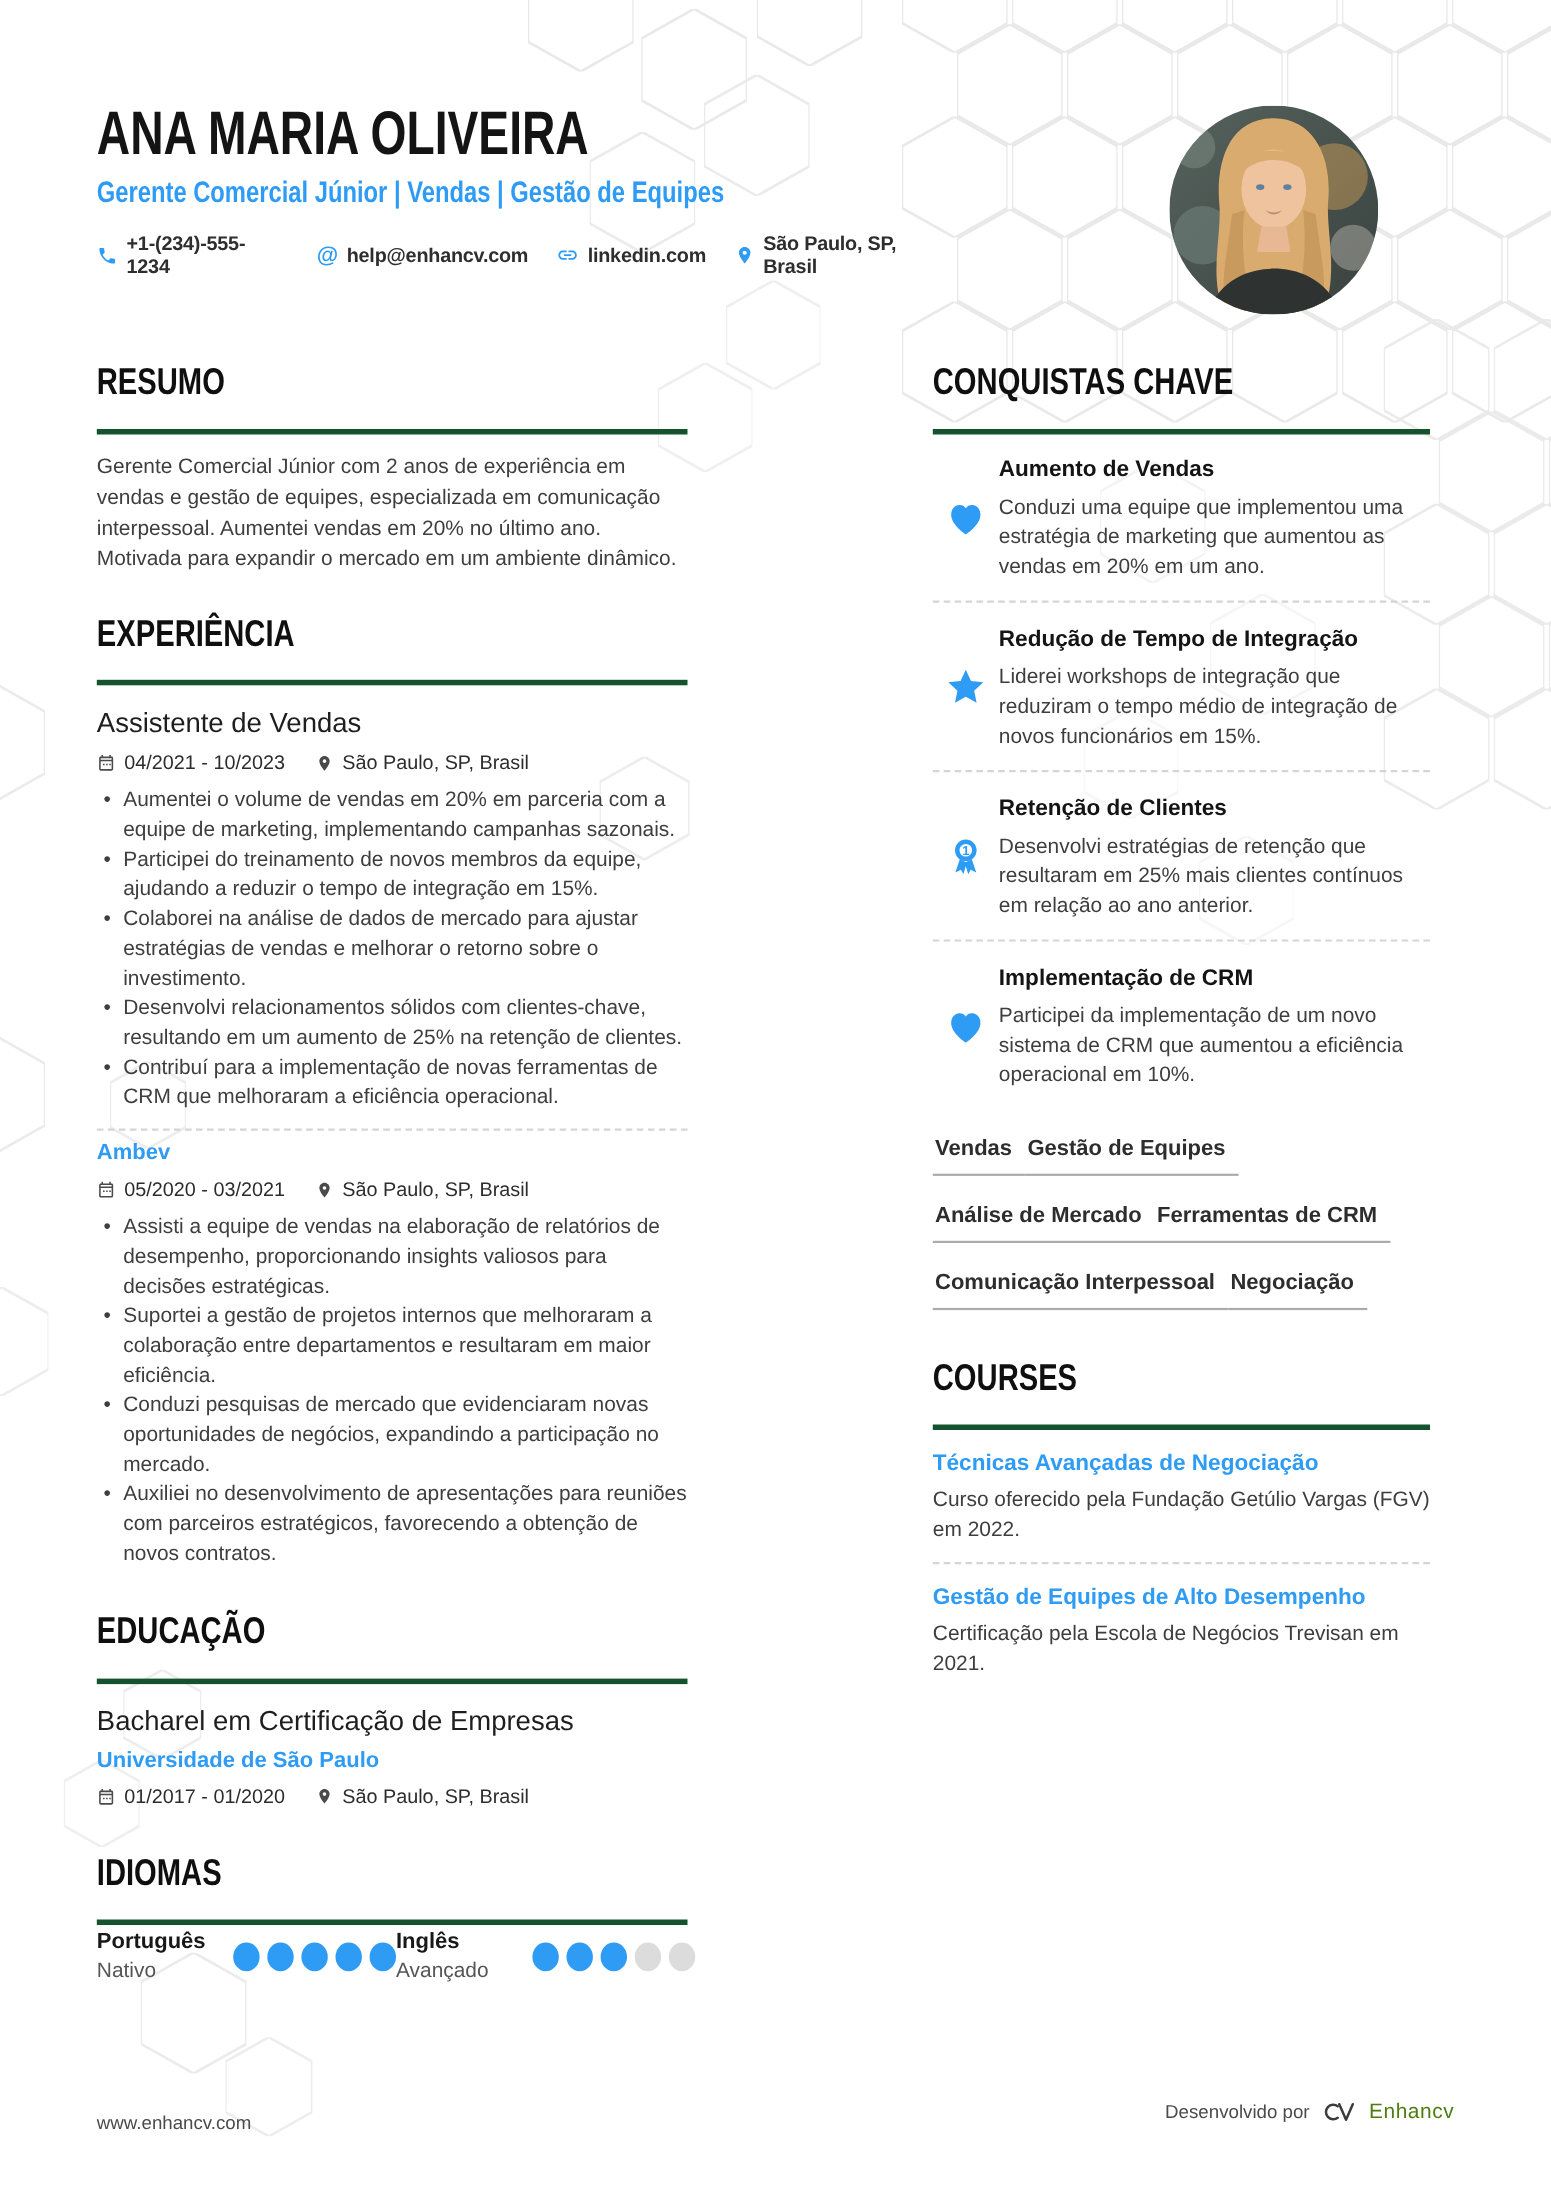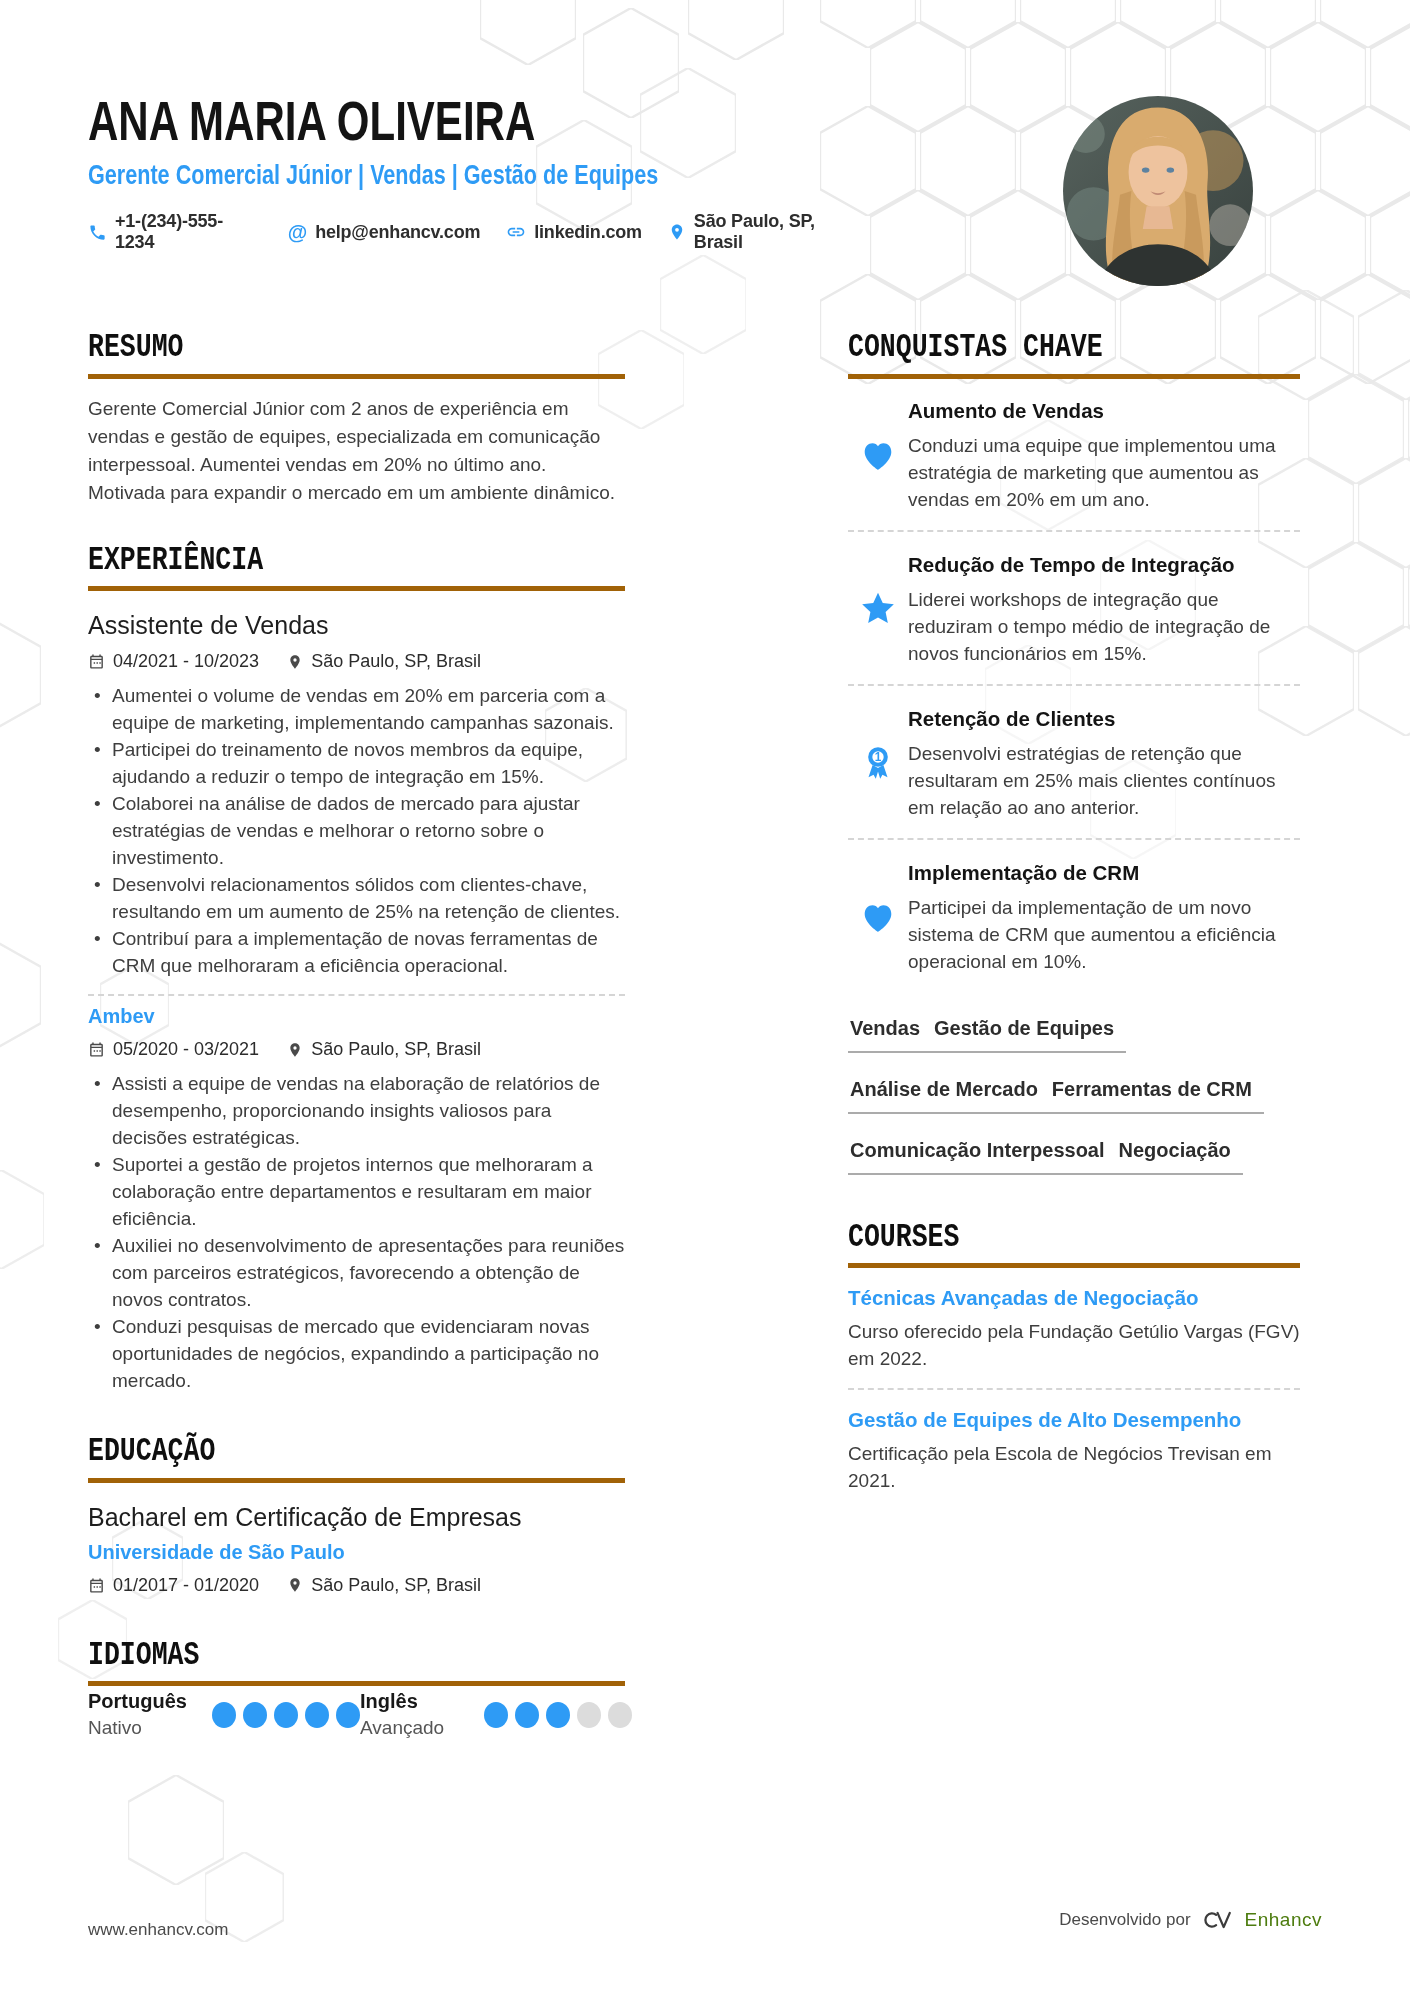--- a/index.html
+++ b/index.html
@@ -30,21 +30,21 @@
   .at-glyph { font-size:20px; font-weight:700; color:var(--accent); line-height:1; }
 
   .photo { position:absolute; left:1063px; top:96px; width:190px; height:190px;
            border-radius:50%; overflow:hidden; z-index:3; }
   .photo svg { display:block; width:100%; height:100%; }
 
   
   .col-left  { position:absolute; left:88px;  top:330px; width:537px; z-index:2; }
   .col-right { position:absolute; left:848px; top:330px; width:452px; z-index:2; }
 
-  .sec-head { border-bottom:5px solid #a16207; padding-bottom:8px;font-family:Liberation Mono, monospace; }
+  .sec-head { border-bottom:5px solid #14532d; padding-bottom:24px; }
   .sec-head h2 { display:inline-block; margin:0; font-size:34px; font-weight:700; color:#0f0f0f;
                  line-height:1.05; white-space:nowrap; transform:scaleX(.78); transform-origin:left bottom; }
 
   section { margin-bottom:36px; }
 
   .para { margin:16px 0 0; font-size:19px; line-height:28px; color:#3e3e3e; }
 
   
   .job h3, .degree { font-size:25px; font-weight:400; color:#1e1e1e; margin:20px 0 0; line-height:1.15; }
   .company { font-size:20px; font-weight:700; color:var(--accent); margin-top:9px; }
@@ -394,22 +394,22 @@
                   <svg width="16" height="16" viewBox="0 0 24 24" fill="currentColor">
                     <path d="M12 2C8.13 2 5 5.13 5 9c0 5.25 7 13 7 13s7-7.75 7-13c0-3.87-3.13-7-7-7zm0 9.5A2.5 2.5 0 1 1 12 6.5a2.5 2.5 0 0 1 0 5z"></path>
                   </svg>
                 </span>
                 <span>São Paulo, SP, Brasil</span>
               </span>
             </div>
             <ul class="bullets">
               <li>Assisti a equipe de vendas na elaboração de relatórios de desempenho, proporcionando insights valiosos para decisões estratégicas.</li>
               <li>Suportei a gestão de projetos internos que melhoraram a colaboração entre departamentos e resultaram em maior eficiência.</li>
+              <li>Conduzi pesquisas de mercado que evidenciaram novas oportunidades de negócios, expandindo a participação no mercado.</li>
               <li>Auxiliei no desenvolvimento de apresentações para reuniões com parceiros estratégicos, favorecendo a obtenção de novos contratos.</li>
-              <li>Conduzi pesquisas de mercado que evidenciaram novas oportunidades de negócios, expandindo a participação no mercado.</li>
             </ul>
           </div>
         </div>
     </section>
 
     <section style="margin-bottom:42px;">
       <div class="sec-head"><h2>EDUCAÇÃO</h2></div>
       <div class="degree">Bacharel em Certificação de Empresas</div>
       <div class="company">Universidade de São Paulo</div>
       <div class="meta">

